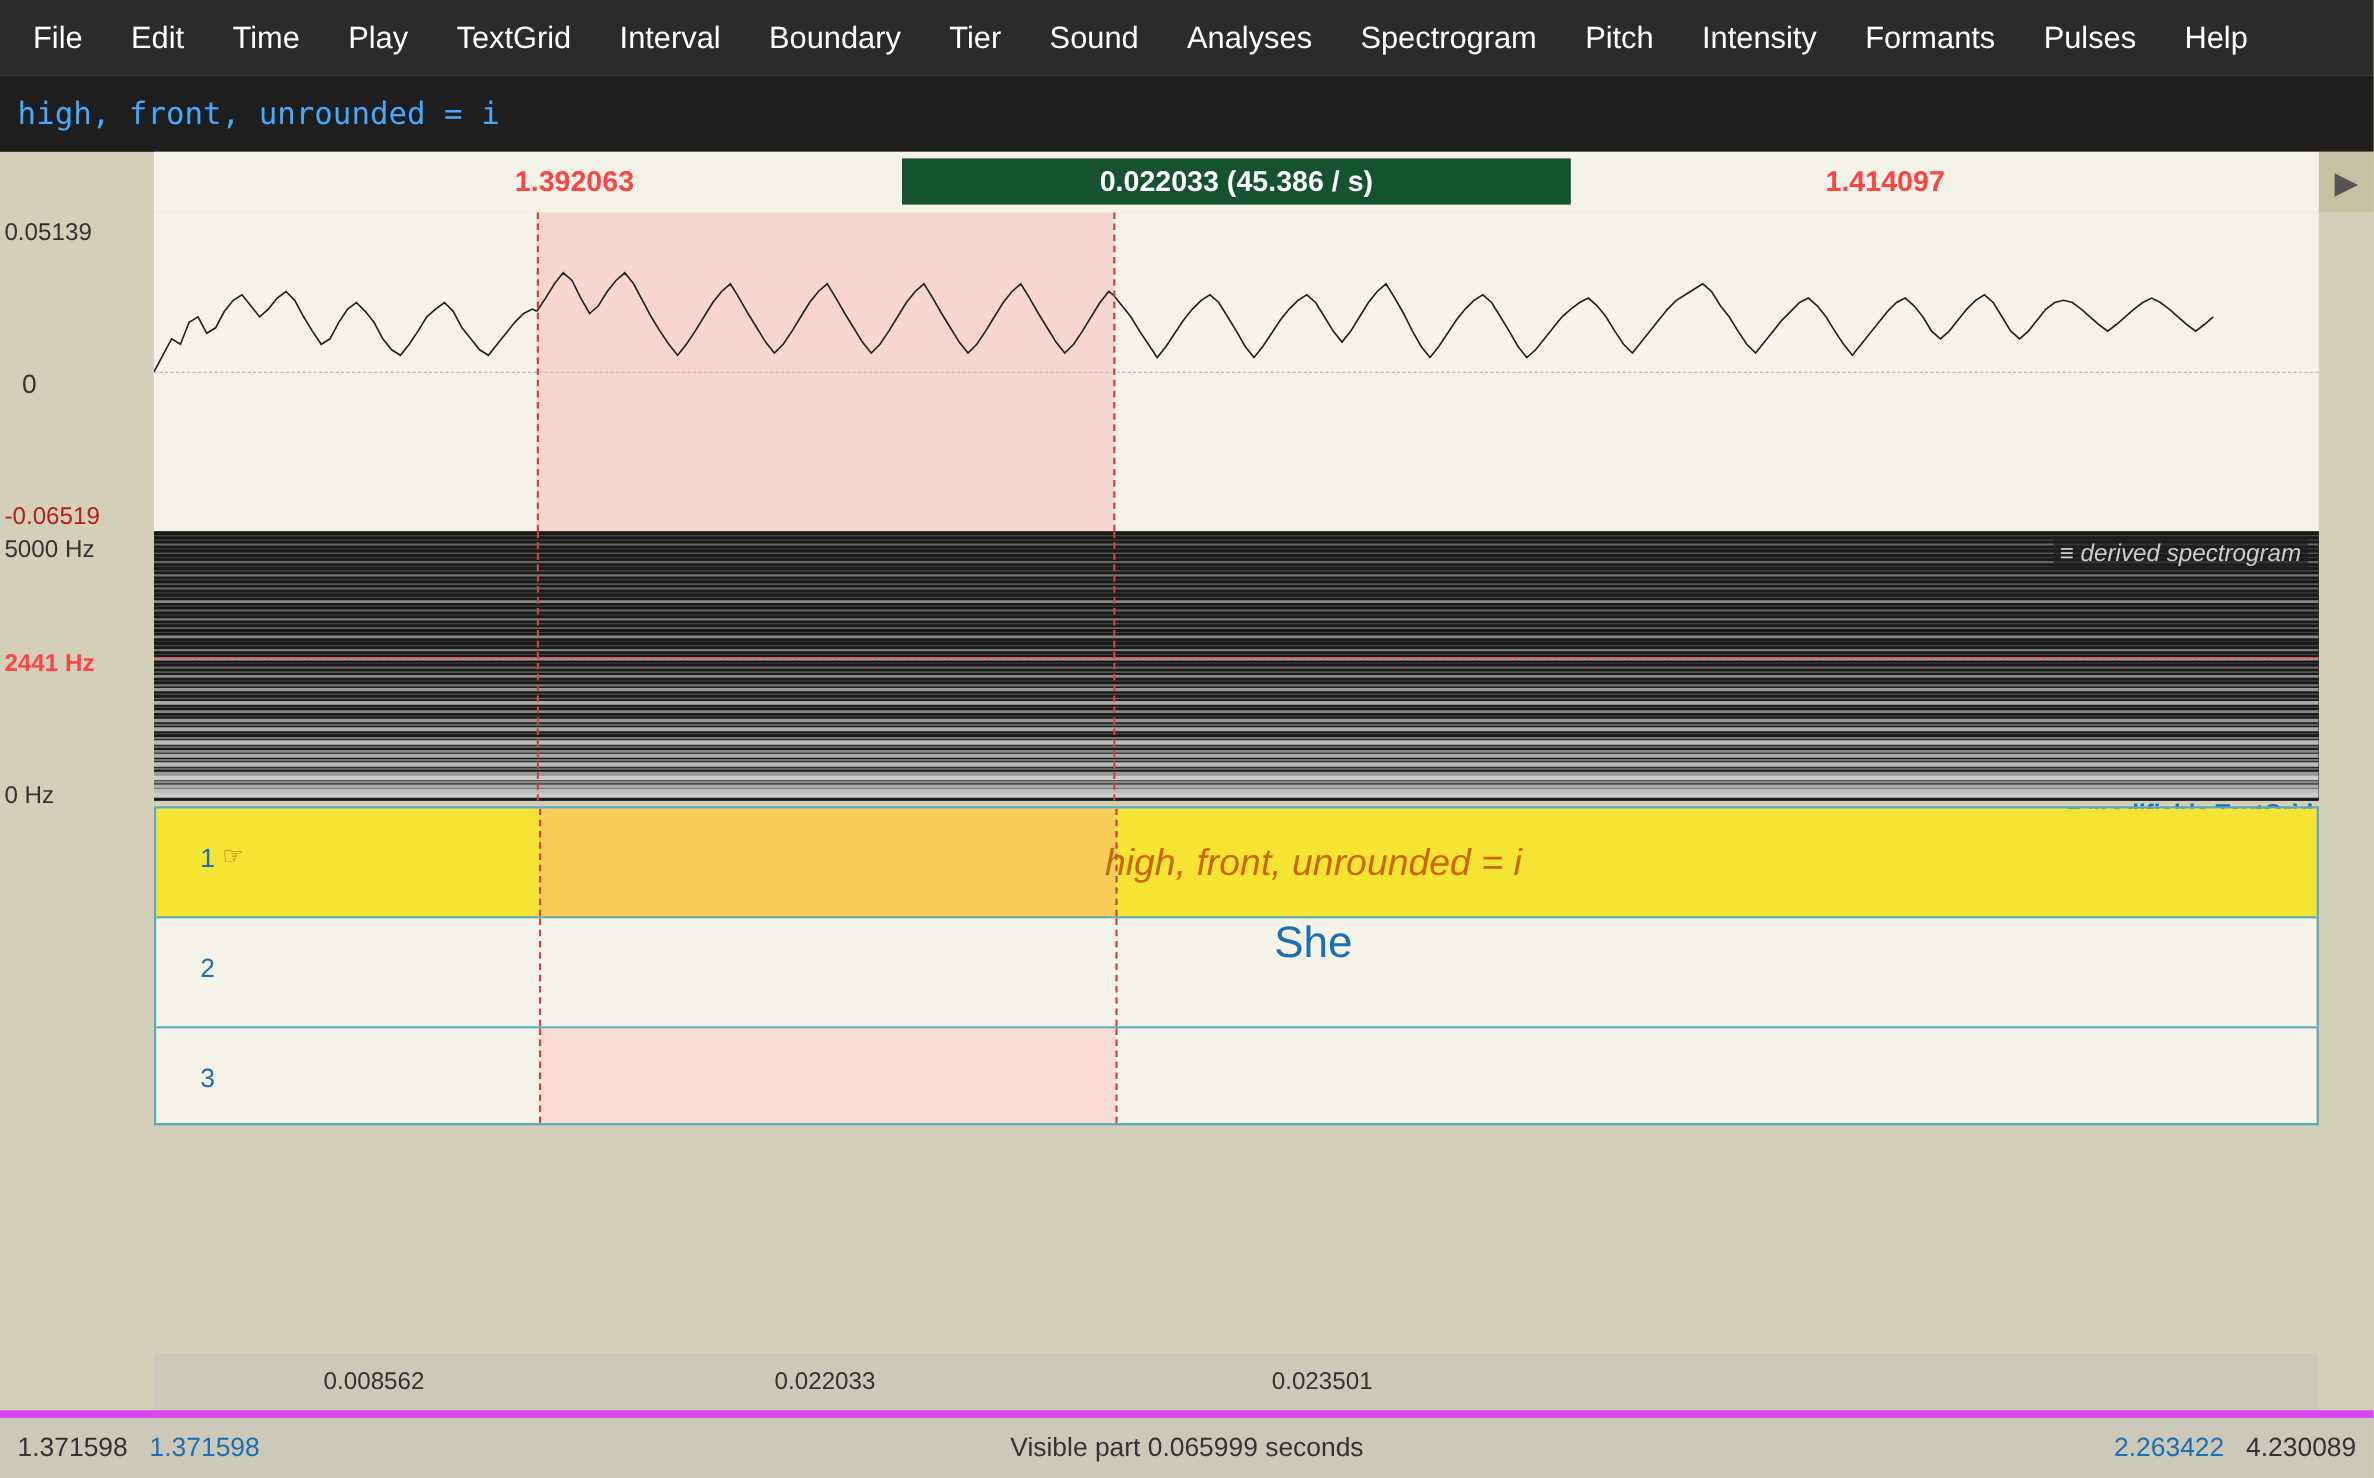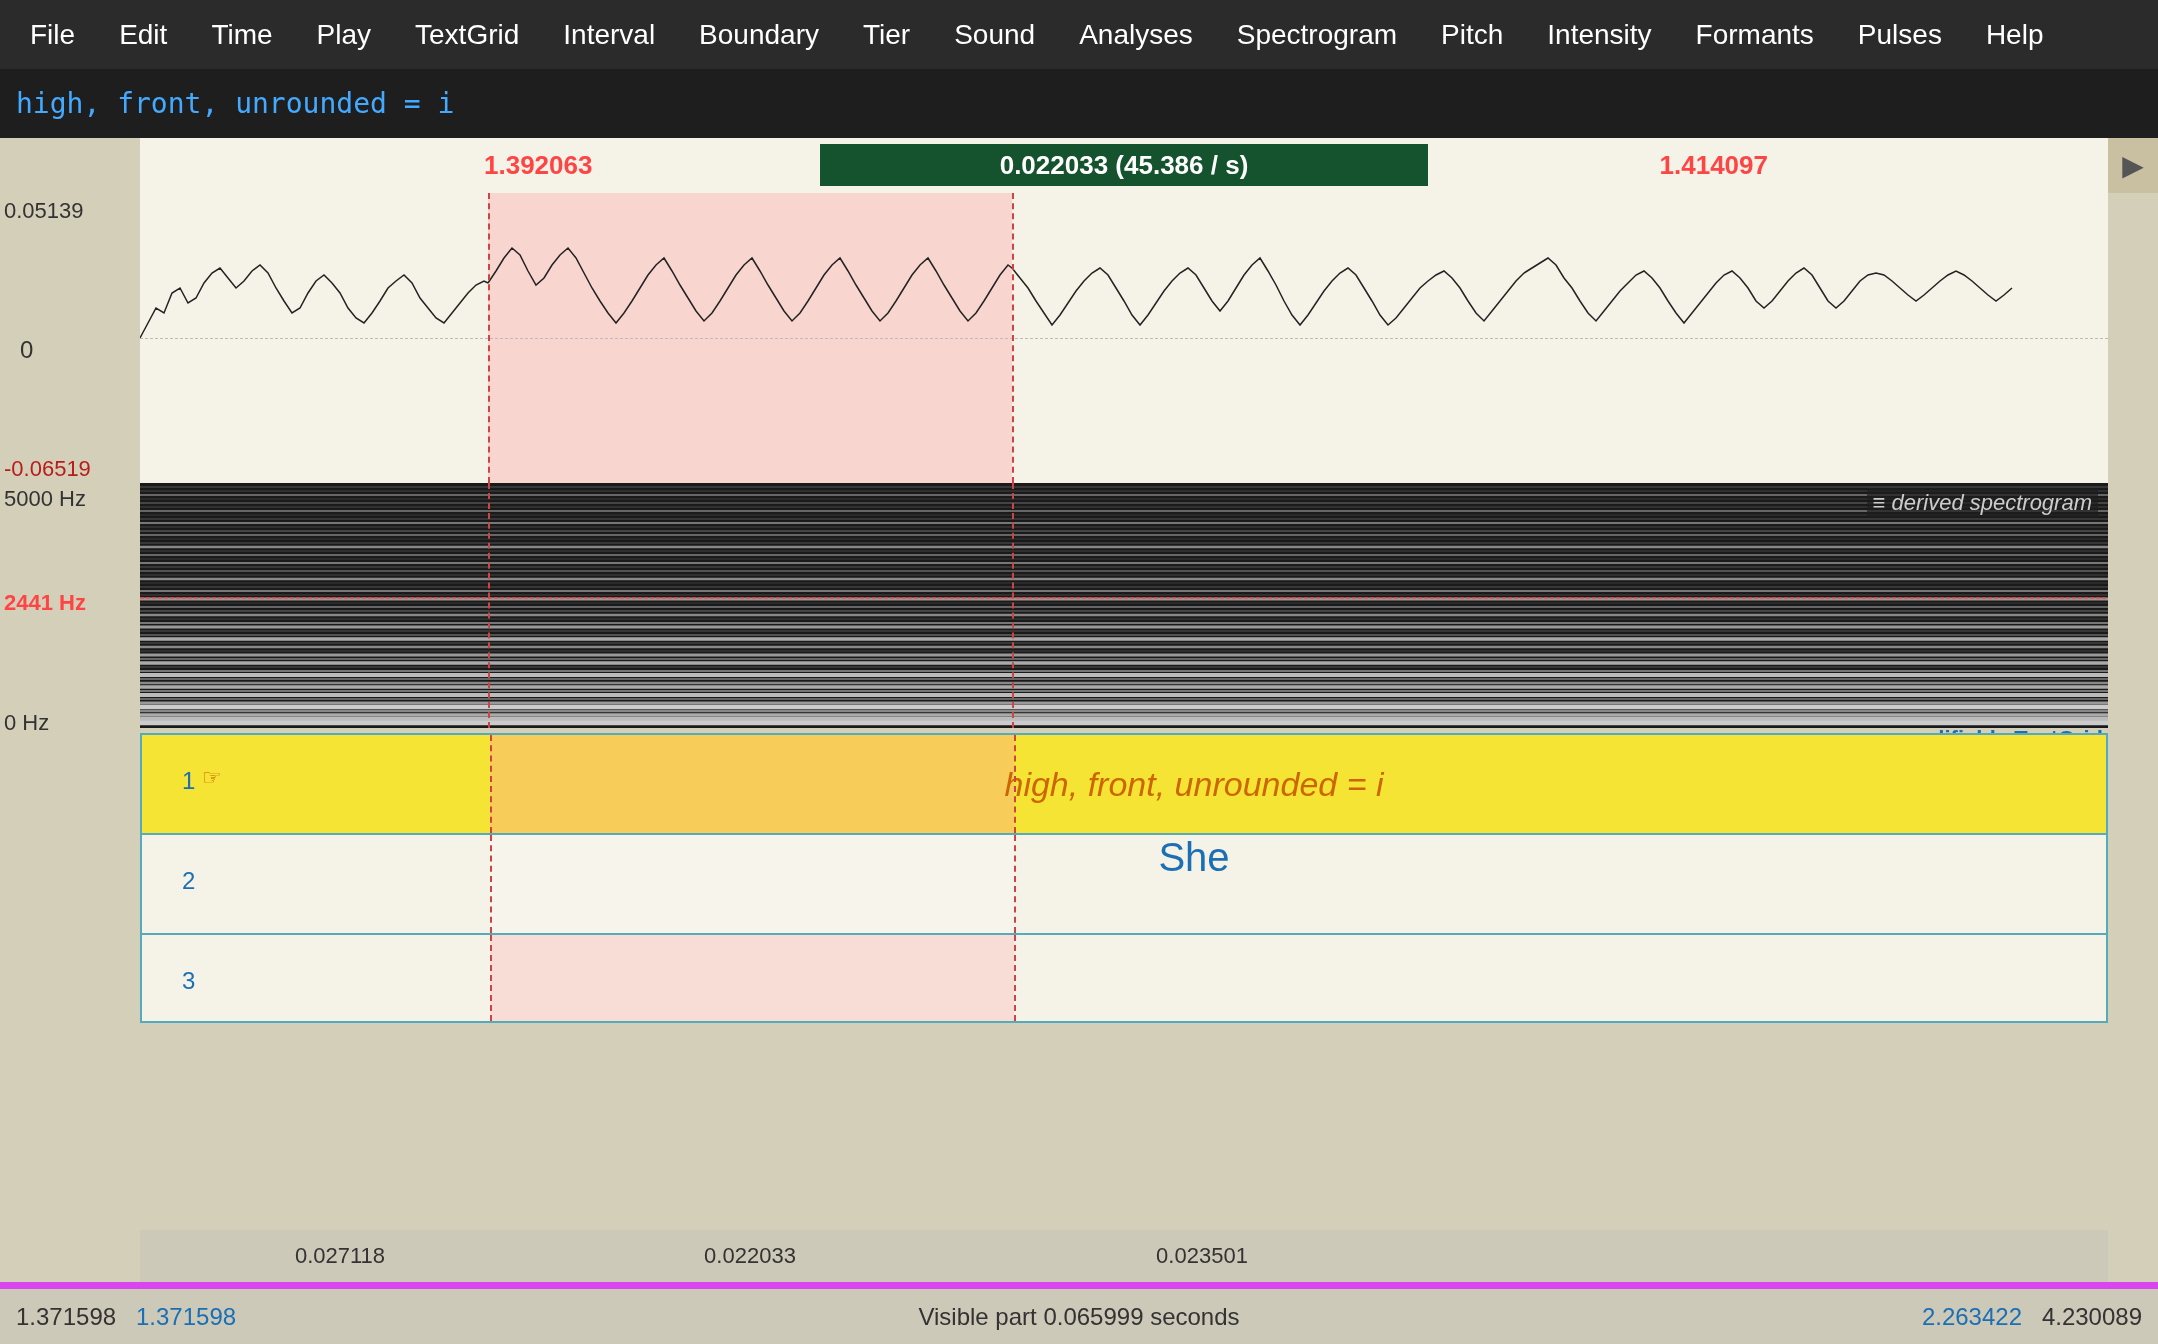--- a/index.html
+++ b/index.html
@@ -122,21 +122,21 @@
   <div class="menu-item">Help</div>
 </div>
 
 <div id="infobar">
   <span>high, front, unrounded = i</span>
 </div>
 
 <div id="main" style="position:relative; width:2158px; height:1206px;">
 
   <div style="position:absolute; top:0; left:140px; right:50px; height:55px; background:#f5f2e8; z-index:10;">
-    <span class="time-left" style="position:absolute;left:344px;top:12px;color:#ff4444;font-size:26px;font-weight:bold;">1.392063</span>
+    <span class="time-left" style="position:absolute;left:328px;top:12px;color:#ff4444;font-size:26px;font-weight:bold;">1.392063</span>
     <div style="position:absolute;left:680px;right:680px;height:42px;top:6px;background:#14532d;display:flex;align-items:center;justify-content:center;">
       <span style="color:#fff;font-size:26px;font-weight:bold;">0.022033 (45.386 / s)</span>
     </div>
     <span class="time-right" style="position:absolute;right:340px;top:12px;color:#ff4444;font-size:26px;font-weight:bold;">1.414097</span>
   </div>
 
   <div id="right-arrow" style="position:absolute;top:0;right:0;width:50px;height:55px;background:#c8c0a0;display:flex;align-items:center;justify-content:center;cursor:pointer;">
     <span style="font-size:28px;color:#555;">▶</span>
   </div>
 
@@ -291,21 +291,21 @@
     <div style="position:absolute;top:200px;left:0;right:0;bottom:0;background:#f5f2e8;">
       <div style="position:absolute;left:348px;width:524px;top:0;bottom:0;background:rgba(255,160,160,0.25);"></div>
       <div style="position:absolute;left:348px;top:0;bottom:0;border-left:2px dashed #cc4444;z-index:20;"></div>
       <div style="position:absolute;left:872px;top:0;bottom:0;border-left:2px dashed #cc4444;z-index:20;"></div>
       <span style="position:absolute;left:40px;top:32px;font-size:24px;color:#1a6fb5;">3</span>
     </div>
 
   </div>
 
   <div style="position:absolute;bottom:62px;left:140px;right:50px;height:52px;background:#ccc9b8;display:flex;align-items:center;">
-    <span style="position:absolute;left:200px;font-size:22px;color:#333;transform:translateX(-50%);">0.027118</span>
+    <span style="position:absolute;left:200px;font-size:22px;color:#333;transform:translateX(-50%);">0.008562</span>
     <span style="position:absolute;left:610px;font-size:22px;color:#333;transform:translateX(-50%);">0.022033</span>
     <span style="position:absolute;left:1062px;font-size:22px;color:#333;transform:translateX(-50%);">0.023501</span>
   </div>
 
   <div style="position:absolute;bottom:0;left:0;right:0;height:62px;background:#ccc9b8;border-top:7px solid #d946ef;display:flex;align-items:center;justify-content:space-between;padding:0 16px;">
     <span style="font-size:24px;color:#333;min-width:120px;">1.371598</span>
     <span style="font-size:24px;color:#1a6fb5;min-width:120px;">1.371598</span>
     <span style="font-size:24px;color:#333;flex:1;text-align:center;">Visible part 0.065999 seconds</span>
     <span style="font-size:24px;color:#1a6fb5;min-width:120px;text-align:right;">2.263422</span>
     <span style="font-size:24px;color:#333;min-width:120px;text-align:right;">4.230089</span>

